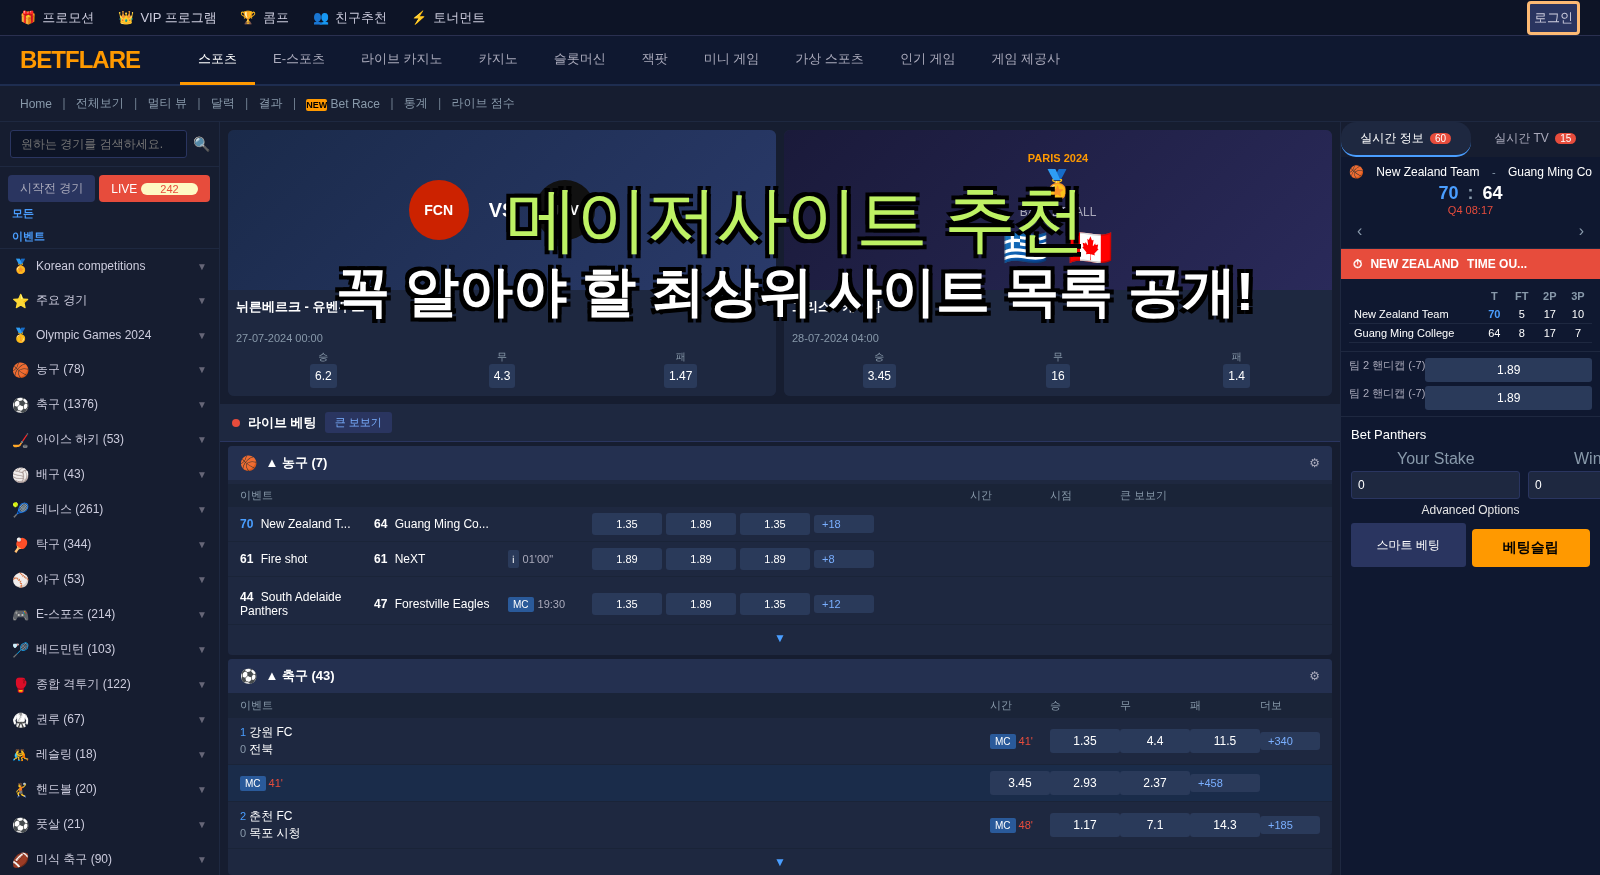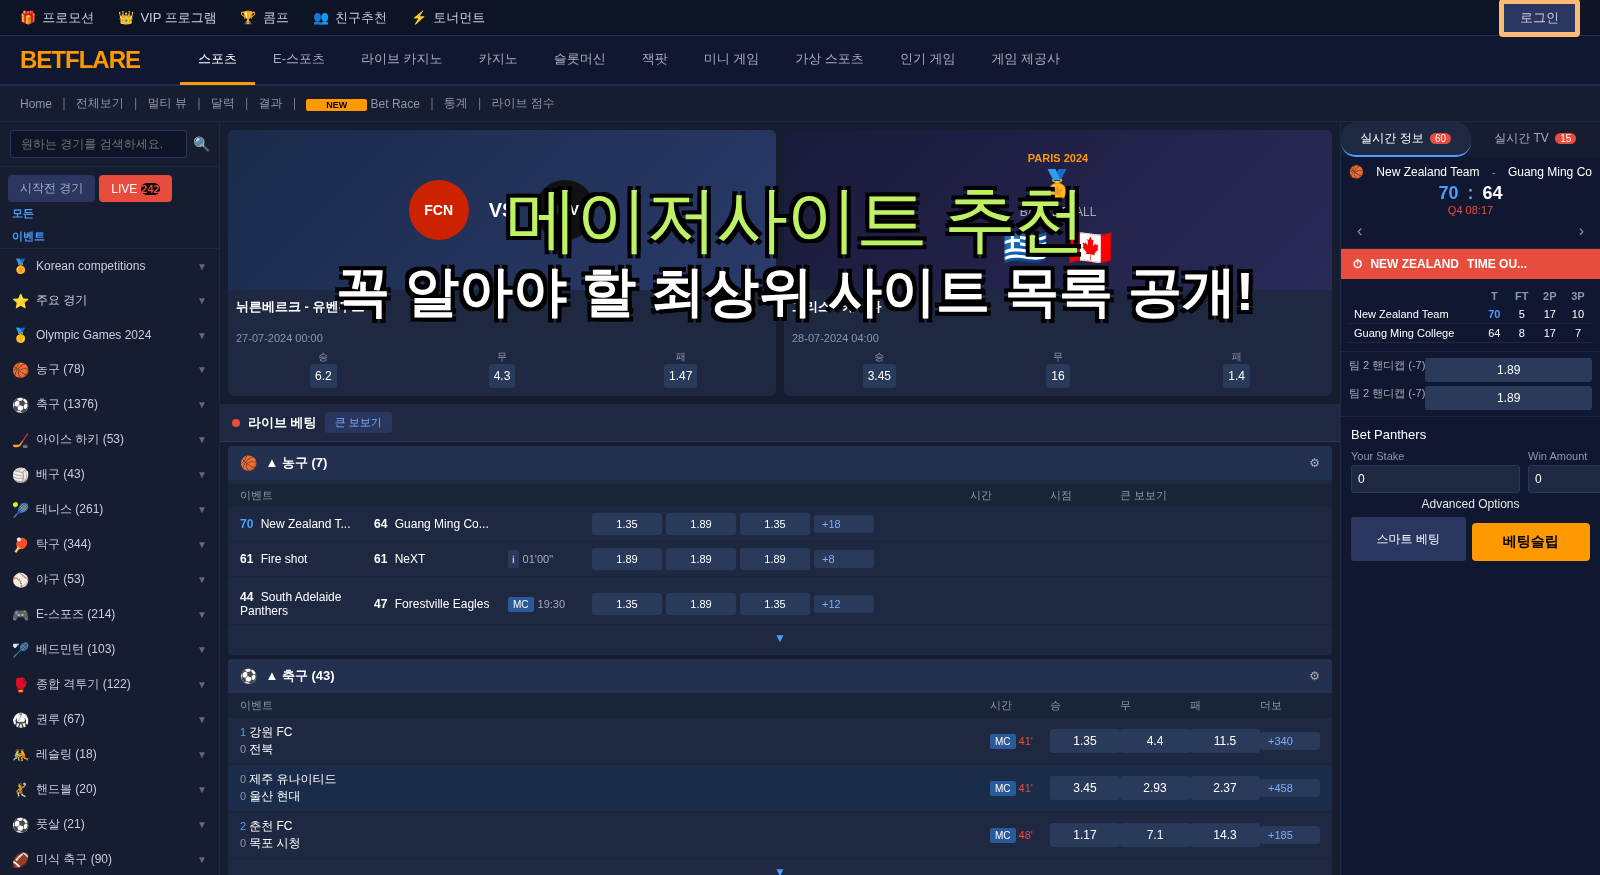--- a/index.html
+++ b/index.html
@@ -2,49 +2,49 @@
 <html><head>
   <meta charset="utf-8">
   <style>
     * { margin: 0; padding: 0; box-sizing: border-box; }
     body { font-family: 'Malgun Gothic', 'Apple SD Gothic Neo', sans-serif; background: #1a1f2e; color: #fff; width: 1600px; overflow-x: hidden; font-size: 12px; }
 
     
     .top-nav { background: #0d1426; height: 36px; display: flex; align-items: center; justify-content: space-between; padding: 0 20px; border-bottom: 1px solid #2a3050; }
     .top-nav-items { display: flex; gap: 24px; align-items: center; }
     .top-nav-item { display: flex; align-items: center; gap: 6px; color: #ccd; font-size: 13px; cursor: pointer; }
-    .login-btn { background: #2a3560; border: 5px solid #fdba74; color: #ccd; padding: 5px 16px; border-radius: 4px; cursor: pointer; font-size: 13px; }
+    .login-btn { background: #2a3560; border: 3px solid #fdba74; color: #ccd; padding: 5px 4px; border-radius: 4px; cursor: pointer; font-size: 13px; }
 
     
     .main-nav { background: #0f1830; height: 50px; display: flex; align-items: center; padding: 0 20px; gap: 0; border-bottom: 2px solid #1e2d50; }
     .logo { margin-right: 40px; font-size: 24px; font-weight: 900; color: #fff; letter-spacing: -1px; }
     .logo span { color: #f90; }
     .main-nav-items { display: flex; gap: 0; }
     .main-nav-item { padding: 0 18px; height: 50px; display: flex; align-items: center; color: #aab; font-size: 13px; cursor: pointer; border-bottom: 3px solid transparent; }
     .main-nav-item:hover, .main-nav-item.active { color: #fff; border-bottom-color: #f90; }
 
     
     .breadcrumb-bar { background: #161d30; height: 36px; display: flex; align-items: center; padding: 0 20px; gap: 6px; font-size: 12px; color: #8899aa; border-bottom: 1px solid #1e2840; }
     .breadcrumb-bar span { cursor: pointer; }
-    .new-badge { background: #f90; color: #000; font-size: 9px; padding: 1px 20px; border-radius: 2px; font-weight: bold; }
+    .new-badge { background: #f90; color: #000; font-size: 9px; padding: 1px 0; border-radius: 2px; font-weight: bold; }
 
     
     .layout { display: flex; min-height: 840px; }
 
     
     .sidebar { width: 220px; background: #161d30; border-right: 1px solid #1e2840; flex-shrink: 0; overflow-y: auto; }
     .search-box { display: flex; align-items: center; padding: 8px 10px; border-bottom: 1px solid #1e2840; }
     .search-input { background: #0d1426; border: 1px solid #2a3560; color: #aab; padding: 6px 10px; flex: 1; border-radius: 3px; font-size: 12px; }
     .search-icon { color: #aab; margin-left: 6px; cursor: pointer; font-size: 14px; }
 
     .live-tabs { display: flex; padding: 8px 8px 0; gap: 4px; }
     .tab-btn { padding: 5px 12px; border-radius: 4px; cursor: pointer; font-size: 12px; border: none; }
     .tab-btn.upcoming { background: #2a3560; color: #aab; }
     .tab-btn.live { background: #e74c3c; color: #fff; display: flex; align-items: center; gap: 4px; }
-    .live-count { background: #000000; color: #e74c3c; border-radius: 10px; padding: 0 0; font-size: 11px; font-weight: bold; }
+    .live-count { background: #fef9c3; color: #e74c3c; border-radius: 10px; padding: 0 19px; font-size: 11px; font-weight: normal; }
 
     .sidebar-section { border-bottom: 1px solid #1e2840; }
     .sidebar-item { display: flex; align-items: center; padding: 9px 12px; cursor: pointer; color: #ccd; font-size: 12px; gap: 8px; }
     .sidebar-item .icon { width: 16px; text-align: center; font-size: 14px; flex-shrink: 0; }
     .sidebar-item .label { flex: 1; }
     .sidebar-item .arrow { color: #667; font-size: 10px; }
     .sidebar-item.modn { color: #4a9eff; font-weight: bold; font-size: 11px; padding: 4px 12px; }
 
     
     .main-content { flex: 1; background: #161d30; padding: 0; overflow: hidden; }
@@ -90,21 +90,21 @@
 
     .score-table { width: 100%; padding: 8px; }
     .score-table table { width: 100%; border-collapse: collapse; font-size: 11px; }
     .score-table th { color: #8899aa; padding: 3px 5px; text-align: center; }
     .score-table td { color: #fff; padding: 3px 5px; text-align: center; border-bottom: 1px solid #1e2840; }
     .score-table .team-name { text-align: left; }
 
     .bet-generator { padding: 10px; border-top: 1px solid #1e2840; }
     .bet-gen-title { font-size: 13px; color: #fff; margin-bottom: 8px; }
     .bet-input { background: #1e2840; border: 1px solid #2a3560; color: #fff; padding: 6px; flex: 1; border-radius: 3px; font-size: 12px; }
-    .bet-label { font-size: 11px; color: #8899aa; margin-bottom: 3px; }
+    .bet-label { font-size: 16px; color: #8899aa; margin-bottom: 3px; margin-left: 46px; }
 
     .bet-submit-btn { width: 100%; background: #f90; color: #000; border: none; padding: 10px; font-size: 14px; font-weight: bold; border-radius: 4px; cursor: pointer; margin-top: 6px; }
 
     
     .overlay-container { position: fixed; top: 180px; left: 250px; right: 260px; z-index: 100; pointer-events: none; text-align: center; }
     .overlay-title { font-size: 72px; font-weight: 400; color: #bef264; text-shadow: -4px -4px 0 #000, 4px -4px 0 #000, -4px 4px 0 #000, 4px 4px 0 #000; line-height: 1.1; letter-spacing: -2px; }
     .overlay-subtitle { font-size: 54px; font-weight: 900; color: #fff; text-shadow: -4px -4px 0 #000, 4px -4px 0 #000, -4px 4px 0 #000, 4px 4px 0 #000; line-height: 1.2; }
 
     
     ::-webkit-scrollbar { width: 4px; }
@@ -474,27 +474,20 @@
           <span class="mc-badge">MC</span>
           <span style="color:#e74c3c;font-size:11px;">41'</span>
         </div>
         <button class="odds-btn">1.35</button>
         <button class="odds-btn">4.4</button>
         <button class="odds-btn">11.5</button>
         <span class="more-btn">+340</span>
       </div>
 
       <div style="display:grid;grid-template-columns:1fr 60px 70px 70px 70px 60px;padding:6px 12px;border-bottom:1px solid #1a2438;align-items:center;background:#1a2c4a;">
-        <div>
-          <span style="color:#8899aa;font-size:11px;">0 </span>
-          <span style="color:#fff;font-size:12px;">제주 유나이티드</span>
-          <br>
-          <span style="color:#8899aa;font-size:11px;">0 </span>
-          <span style="color:#fff;font-size:12px;">울산 현대</span>
-        </div>
         <div style="display:flex;align-items:center;gap:3px;">
           <span class="mc-badge">MC</span>
           <span style="color:#e74c3c;font-size:11px;">41'</span>
         </div>
         <button class="odds-btn highlight">3.45</button>
         <button class="odds-btn">2.93</button>
         <button class="odds-btn highlight">2.37</button>
         <span class="more-btn">+458</span>
       </div>
 

